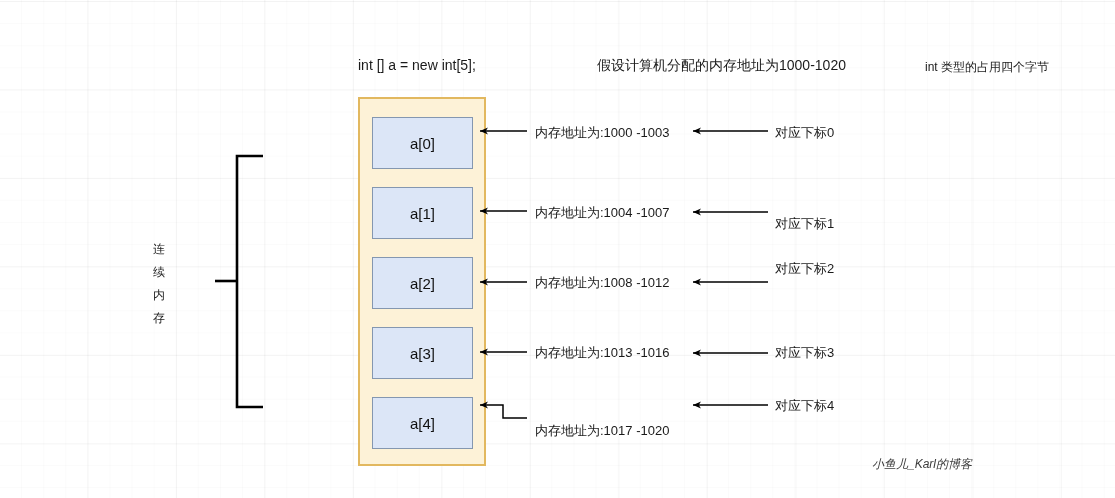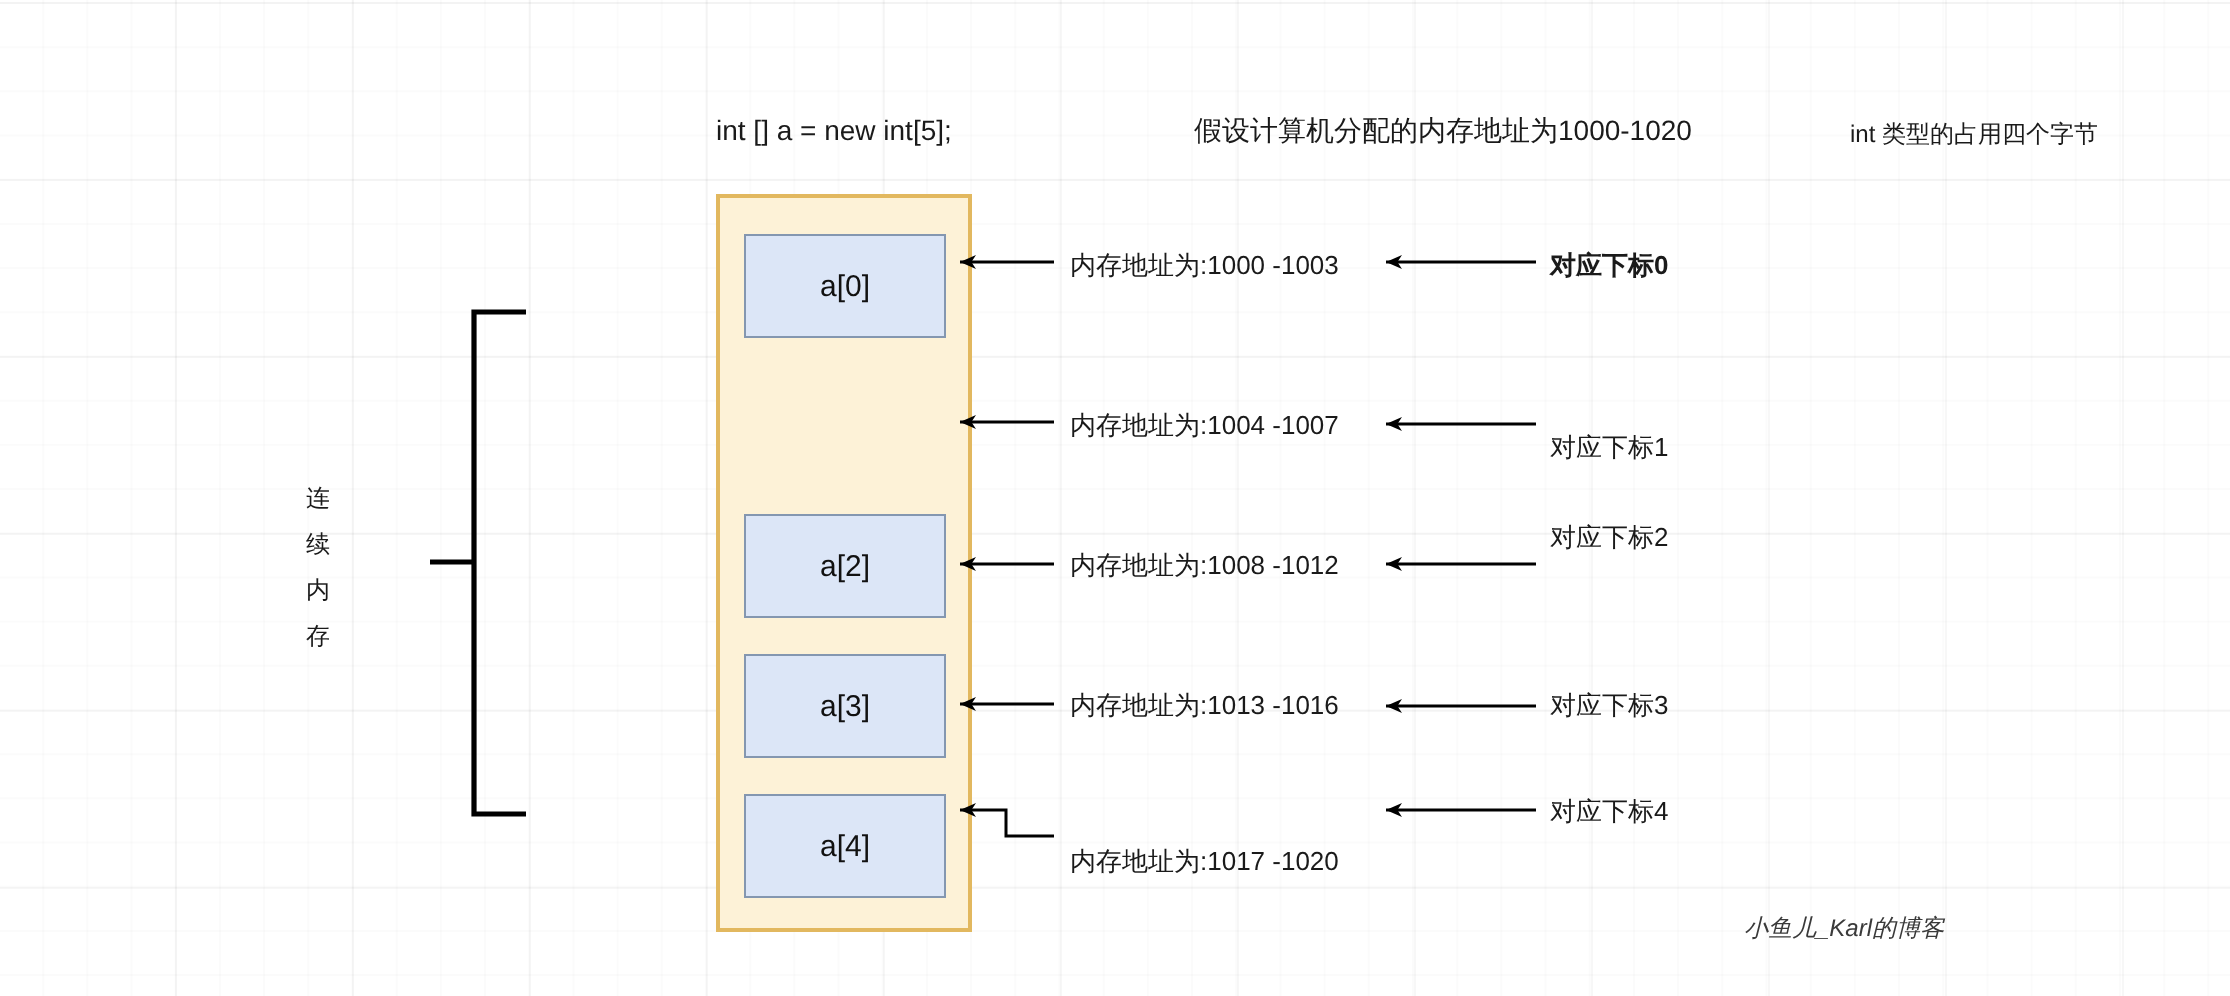--- a/index.html
+++ b/index.html
@@ -93,21 +93,21 @@
 
   
   .index-label {
     position: absolute;
     left: 775px;
     color: #1a1a1a;
     font-size: 13px;
     line-height: 15px;
     white-space: nowrap;
   }
-  #idx-0 { top: 125px; font-weight: bold; }
+  #idx-0 { top: 125px; }
   #idx-1 { top: 216px; }
   #idx-2 { top: 261px; }
   #idx-3 { top: 345px; }
   #idx-4 { top: 398px; }
 
   
   #brace-label {
     position: absolute;
     left: 148px;
     top: 238px;
@@ -148,20 +148,21 @@
 
   <div class="caption" id="caption-code">int [] a = new int[5];</div>
 
   <div class="caption" id="caption-memory">假设计算机分配的内存地址为1000-1020</div>
 
   <div class="caption" id="caption-int">int 类型的占用四个字节</div>
 
   <div id="memory-container"></div>
 
   <div class="array-cell" id="cell-0">a[0]</div>
+  <div class="array-cell" id="cell-1">a[1]</div>
   <div class="array-cell" id="cell-2">a[2]</div>
   <div class="array-cell" id="cell-3">a[3]</div>
   <div class="array-cell" id="cell-4">a[4]</div>
 
   <div class="addr-label" id="addr-0">内存地址为:1000 -1003</div>
   <div class="addr-label" id="addr-1">内存地址为:1004 -1007</div>
   <div class="addr-label" id="addr-2">内存地址为:1008 -1012</div>
   <div class="addr-label" id="addr-3">内存地址为:1013 -1016</div>
   <div class="addr-label" id="addr-4">内存地址为:1017 -1020</div>
 

